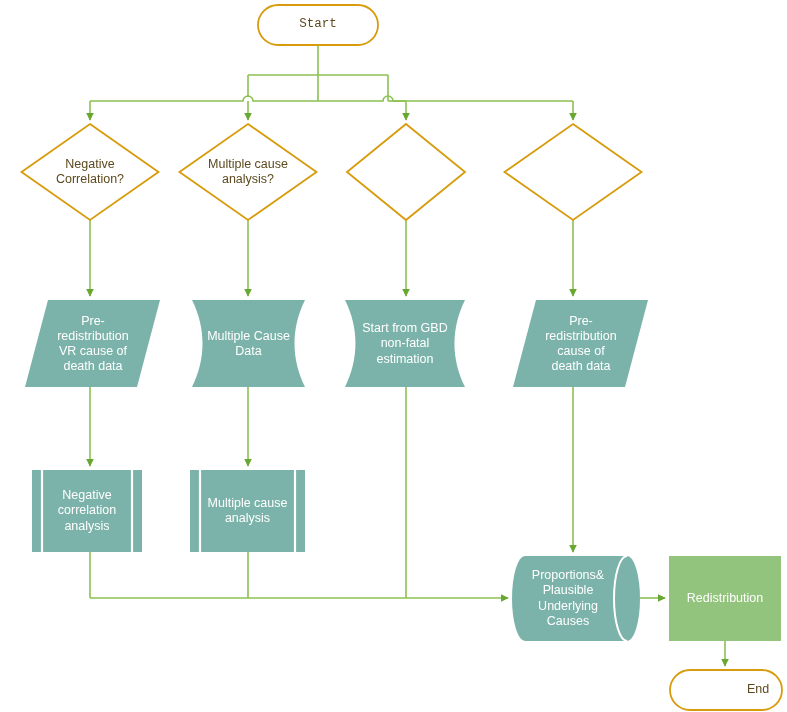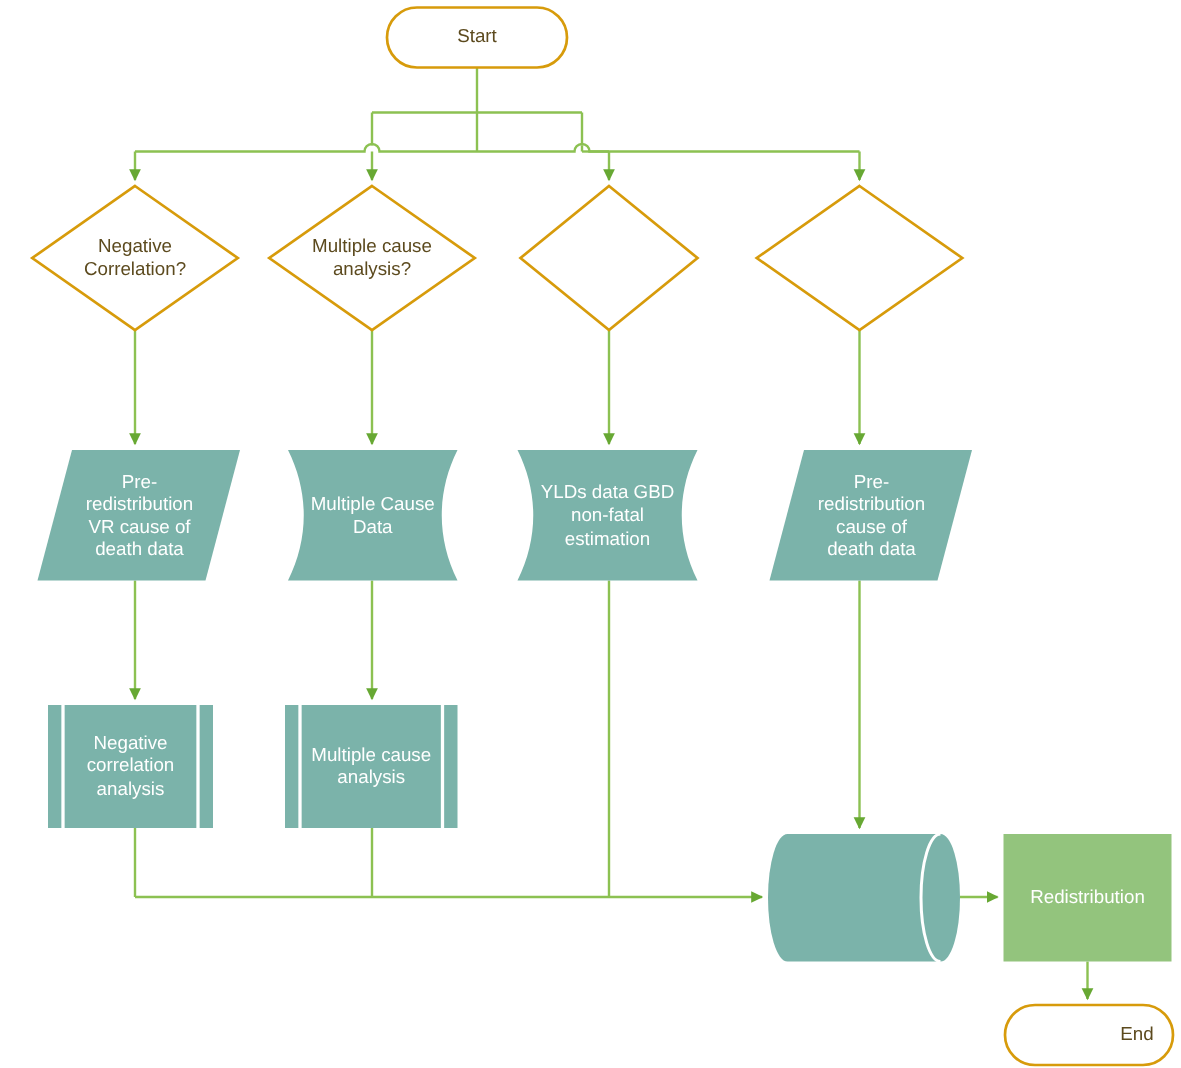--- a/index.html
+++ b/index.html
@@ -123,52 +123,56 @@
     <g>
       <path d="M525,556 L627,556 A13,42.5 0 0 1 627,641 L525,641 A13,42.5 0 0 1 525,556 Z" fill="#7bb3aa"></path>
       <path d="M627,556 A13,42.5 0 0 0 627,641" fill="none" stroke="#ffffff" stroke-width="2"></path>
     </g>
 
     <rect x="669" y="556" width="112" height="85" fill="#93c47d"></rect>
 
     <rect x="670" y="670" width="112" height="40" rx="20" ry="20" fill="#ffffff" stroke="#d79b0b" stroke-width="1.8"></rect>
   </svg>
 
-  <div class="node-label label-dark" style="left:258px; top:5px; width:120px; height:40px;">Start</div>
+  <div class="node-label label-dark" style="left:258px; top:5px; width:120px; height:40px;font-family:Liberation Mono, monospace;">Start</div>
 
   <div class="node-label label-dark" style="left:35px; top:140px; width:110px; height:64px;">Negative
 Correlation?</div>
 
   <div class="node-label label-dark" style="left:190px; top:140px; width:116px; height:64px;">Multiple cause
 analysis?</div>
 
 
 
   <div class="node-label label-light" style="left:31px; top:302px; width:124px; height:84px;">Pre-
 redistribution
 VR cause of
 death data</div>
 
   <div class="node-label label-light" style="left:196px; top:302px; width:105px; height:84px;">Multiple Cause
 Data</div>
 
-  <div class="node-label label-light" style="left:348px; top:302px; width:114px; height:84px;">YLDs data GBD
+  <div class="node-label label-light" style="left:348px; top:302px; width:114px; height:84px;">Start from GBD
 non-fatal
 estimation</div>
 
   <div class="node-label label-light" style="left:519px; top:302px; width:124px; height:84px;">Pre-
 redistribution
 cause of
 death data</div>
 
   <div class="node-label label-light" style="left:44px; top:470px; width:86px; height:82px;">Negative
 correlation
 analysis</div>
 
   <div class="node-label label-light" style="left:202px; top:470px; width:91px; height:82px;">Multiple cause
 analysis</div>
 
+  <div class="node-label label-light" style="left:515px; top:556px; width:106px; height:85px;">Proportions&amp;
+Plausible
+Underlying
+Causes</div>
 
   <div class="node-label label-light" style="left:669px; top:556px; width:112px; height:85px;">Redistribution</div>
 
   <div class="node-label label-dark" style="left:670px; top:670px; width:112px; height:40px;margin-left:32px;">End</div>
 
 </div>
 
 </body></html>

